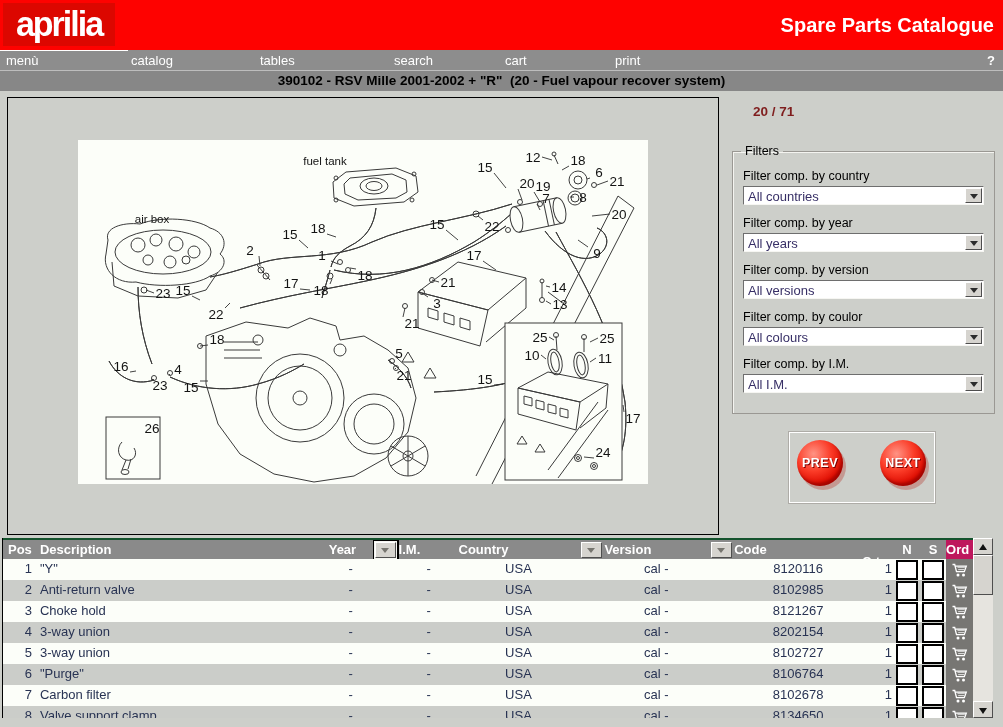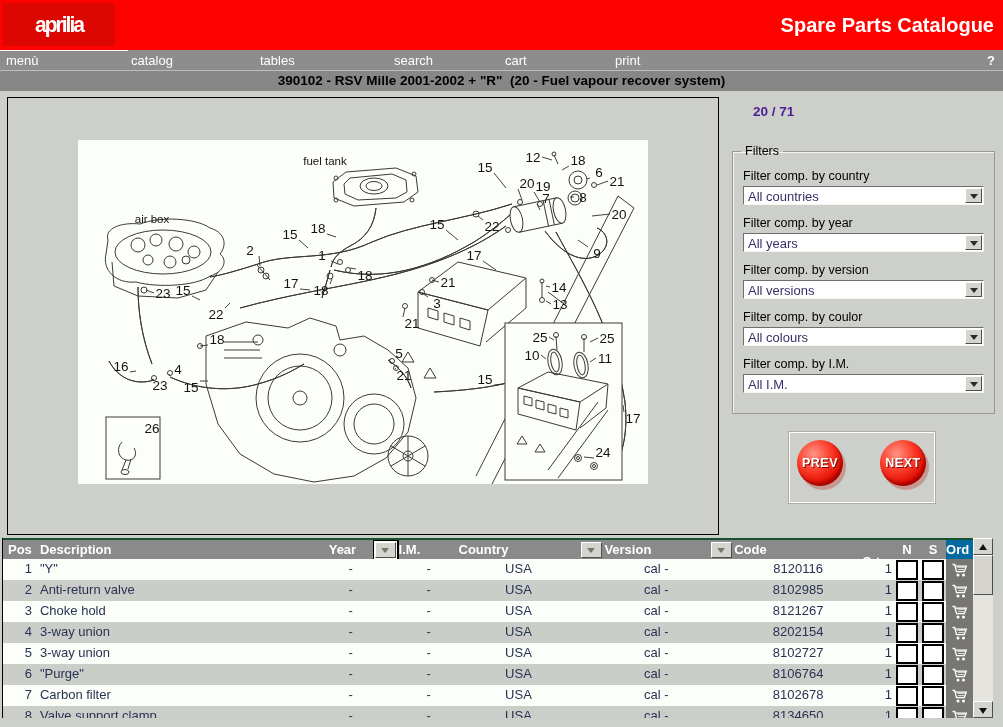--- a/index.html
+++ b/index.html
@@ -3,21 +3,21 @@
 <meta charset="utf-8">
 <style>
   * { box-sizing: border-box; margin: 0; padding: 0; }
   html,body { width:1003px; height:727px; overflow:hidden; }
   body { font-family:"Liberation Sans",sans-serif; background:#CDCFCA; position:relative; }
 
   
   .banner { position:absolute; left:0; top:0; width:1003px; height:50px; background:#FE0200; }
   .logo-patch { position:absolute; left:3px; top:3px; width:112px; height:43px; background:#DC0700;
                 display:flex; align-items:center; justify-content:center; }
-  .logo-patch span { color:#fff; font-weight:bold; font-size:21px; letter-spacing:-2px; transform:scaleY(1.02); }
+  .logo-patch span { color:#fff; font-weight:bold; font-size:34px; letter-spacing:-2px; transform:scaleY(1.02); }
   .banner-title { position:absolute; right:9px; top:14px; color:#fff; font-weight:bold; font-size:20px; }
 
   
   .menubar { position:absolute; left:0; top:50px; width:1003px; height:20px; background:#8D8D8D; }
   .menu-tab-line { position:absolute; left:0; top:0; width:128px; height:1px; background:#ffffff; }
   .menu-item { position:absolute; top:3px; color:#fff; font-weight:normal; font-size:13px; cursor:default; }
   #menu-items .menu-item:nth-child(1){ left:6px; }
   #menu-items .menu-item:nth-child(2){ left:131px; }
   #menu-items .menu-item:nth-child(3){ left:260px; }
   #menu-items .menu-item:nth-child(4){ left:394px; }
@@ -38,21 +38,21 @@
   .art path, .art ellipse, .art circle, .art line, .art rect { fill:none; stroke:#3a3a3a; stroke-width:1; }
   .art .fw { fill:#FCFEF9; }
   .hose { stroke:#3a3a3a; stroke-width:4; fill:none; }
   .hose-core { stroke:#FCFEF9; stroke-width:2; fill:none; }
   .leaders line { stroke:#2e2e2e; stroke-width:0.9; }
   .callout { position:absolute; transform:translate(-50%,-50%); font-size:13.5px; color:#131313;
              font-family:"Liberation Sans",sans-serif; white-space:nowrap; }
   .part-label { position:absolute; transform:translate(-50%,-50%); font-size:11.5px; color:#131313; white-space:nowrap; }
 
   
-  .page-indicator { position:absolute; left:753px; top:104px; font-size:13.5px; font-weight:bold; color:#4c1d95; }
+  .page-indicator { position:absolute; left:753px; top:104px; font-size:13.5px; font-weight:bold; color:#7f1d1d; }
   .filters { position:absolute; left:732px; top:144px; width:263px; height:270px;
              border:1px solid #9a9893; box-shadow:inset 1px 1px 0 #f4f4f0; background:#CDCFCA; }
   .filters legend { font-size:12.5px; color:#000; padding:0 4px; margin-left:8px; }
   .f-label { font-size:12.5px; color:#000; margin:11px 10px 3px 10px; }
   .f-select { margin:0 10px; height:19px; background:#fff; position:relative;
               border:1px solid; border-color:#6e6e6e #f6f6f2 #f6f6f2 #6e6e6e; }
   .f-value { position:absolute; left:4px; top:2px; font-size:13px; color:#372F66; }
   .dd-btn { position:absolute; right:1px; top:1px; width:17px; height:15px; background:#D6D4CF;
             border:1px solid; border-color:#fff #4e4e4e #4e4e4e #fff; }
   .dd-btn::after { content:""; position:absolute; left:4px; top:5px; border-left:4px solid transparent;
@@ -81,21 +81,21 @@
   .c-year { width:44px; }
   .c-ybtn, .c-cbtn, .c-vbtn { width:26px; display:flex; align-items:center; justify-content:center; }
   .c-im { width:60px; }
   .c-country { width:120px; }
   .c-version { width:104px; }
   .c-code { width:128px; }
   .c-qty { width:32px; } .td.c-qty { text-align:right; padding-right:2px; }
   .th.c-qty { line-height:15px; word-break:break-all; padding-top:14px; }
   .c-n, .c-s { width:26px; display:flex; align-items:center; justify-content:center; }
   .c-ord { width:27px; background:#777673; display:flex; align-items:center; justify-content:center; }
-  .th.c-ord { background:#0369a1; display:block; }
+  .th.c-ord { background:#be185d; display:block; }
   .sortbtn { width:21px; height:16px; background:#D6D4CF; position:relative;
              border:1px solid; border-color:#fff #4e4e4e #4e4e4e #fff; }
   .sortbtn::after { content:""; position:absolute; left:5px; top:5px; border-left:4px solid transparent;
                     border-right:4px solid transparent; border-top:5px solid #76756f; }
   .sort-frame { border:2px solid #000; background:#f6f6f2; padding:1px; }
   .nbox { width:22px; height:20px; background:#fff; border:2px solid #000; }
   .cart-icon { display:block; }
 
   
   .vscroll { position:absolute; right:0; top:0; width:20px; height:180px; background:#E6E4DF; }

